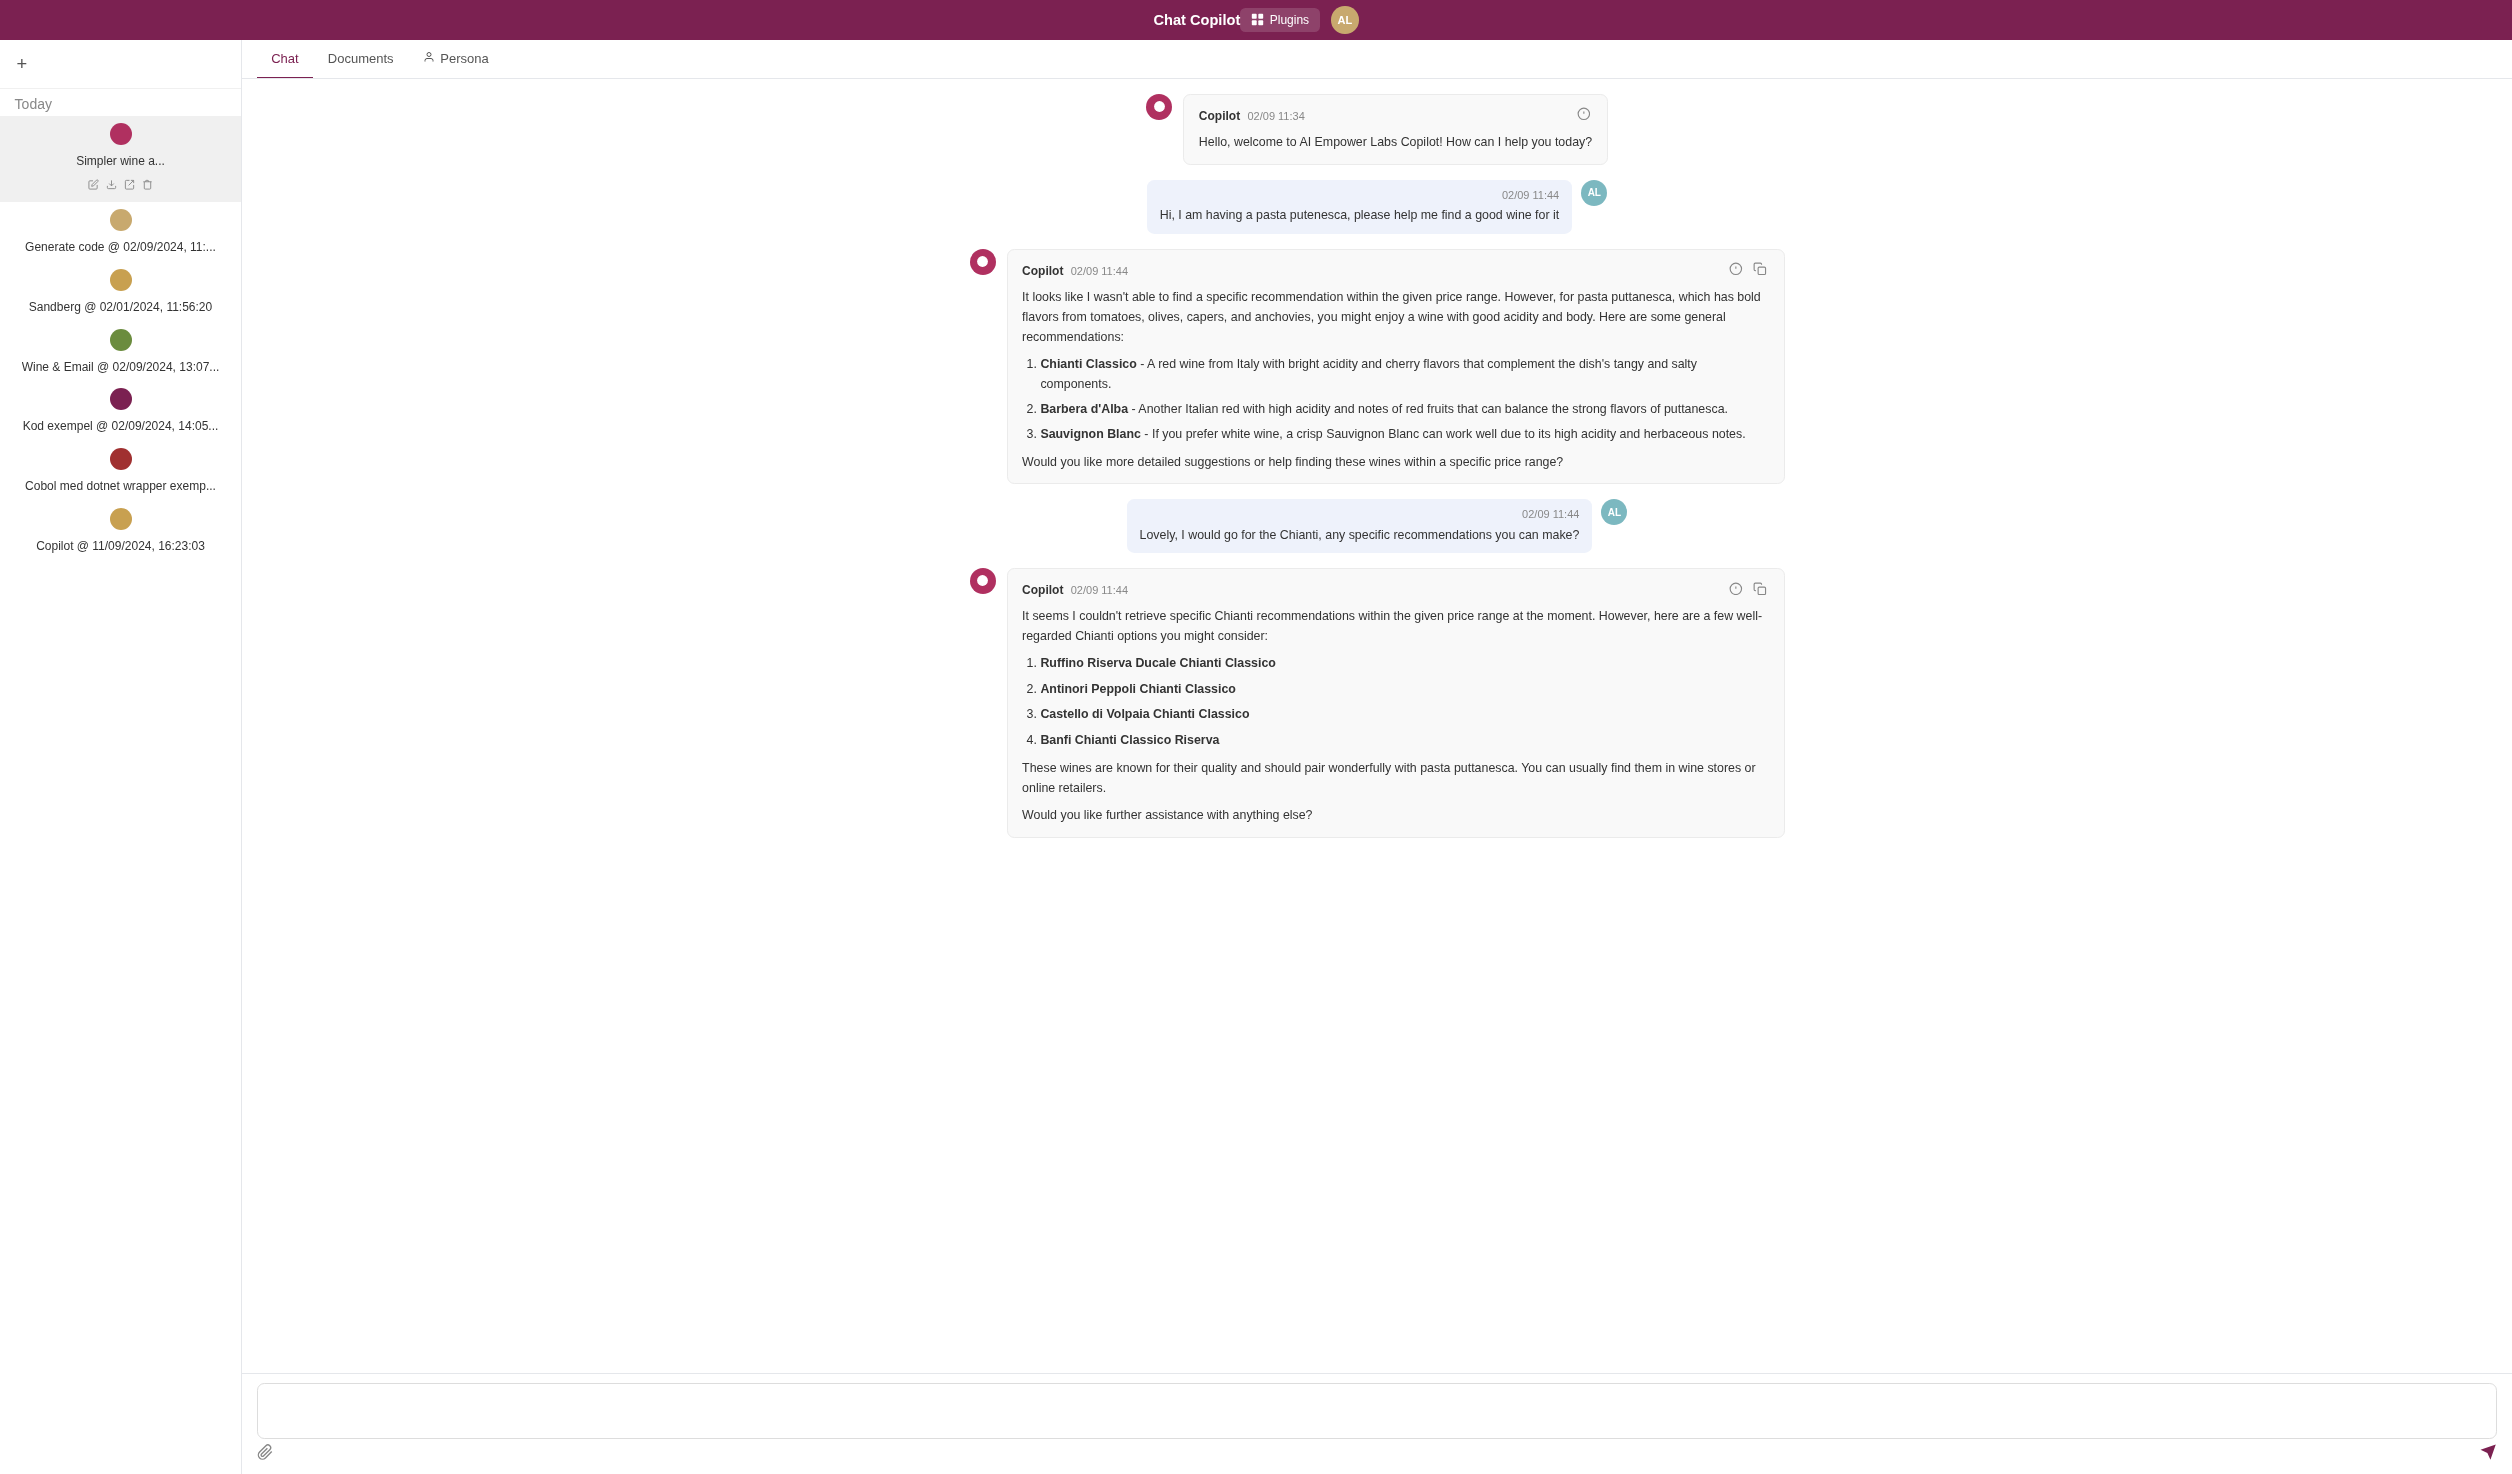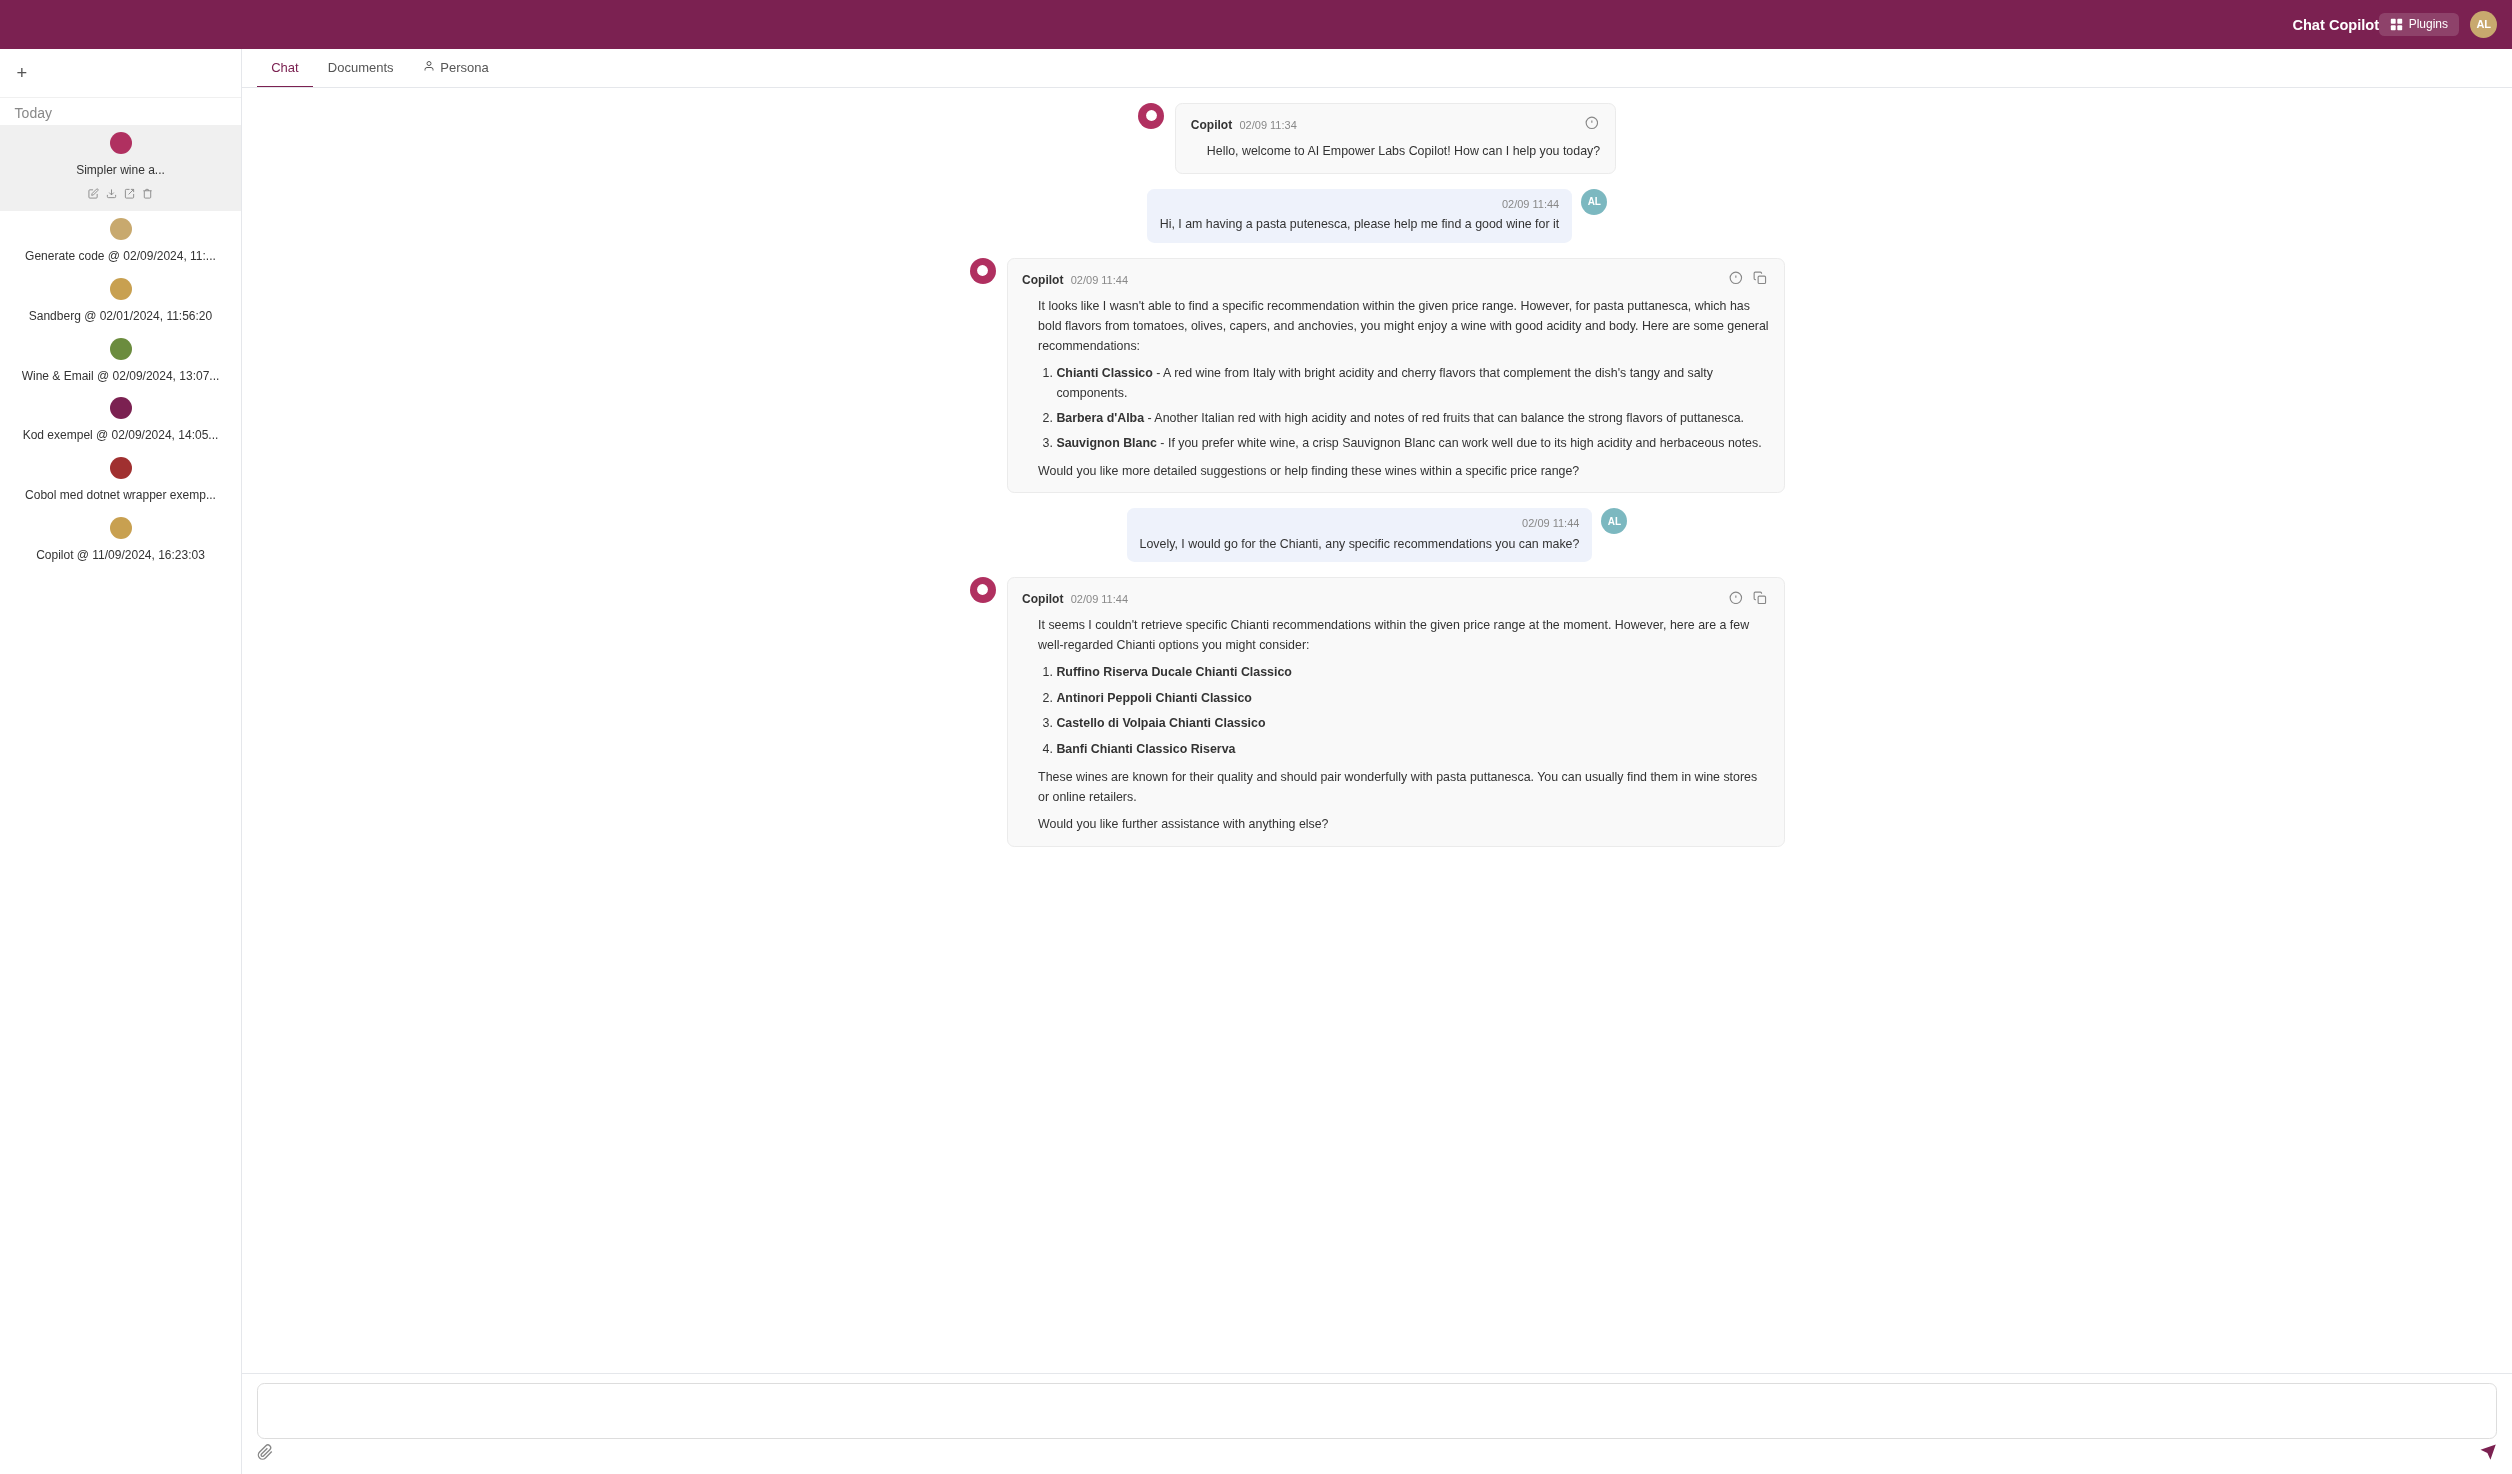--- a/index.html
+++ b/index.html
@@ -2,24 +2,24 @@
 <html style="font-size:14.6px"><head>
   <meta charset="utf-8">
   <style>
     * { box-sizing: border-box; margin: 0; padding: 0; }
     body { font-family: -apple-system, BlinkMacSystemFont, 'Segoe UI', sans-serif; font-size: 13px; background: #f5f5f5; height: 100vh; display: flex; flex-direction: column; overflow: hidden; }
 
     
     .topbar {
       background: #7b2151;
       color: white;
-      height: 49px;
+      height: 40px;
       display: flex;
       align-items: center;
-      justify-content: flex-end;
+      justify-content: center;
       padding: 0 14.6px;
       flex-shrink: 0;
     }
     .topbar-title { font-size: 14.6px; font-weight: 600; }
     .topbar-right { display: flex; align-items: center; gap: 11px; }
     .plugins-btn {
       display: flex; align-items: center; gap: 5.5px;
       background: rgba(255,255,255,0.15);
       border: none; color: white; padding: 4.6px 11px; border-radius: 5.5px;
       cursor: pointer; font-size: 12px;
@@ -144,21 +144,21 @@
       display: flex; justify-content: space-between;
       align-items: center; margin-bottom: 7.3px;
     }
     .message-sender { font-weight: 600; font-size: 12px; color: #333; }
     .message-time { font-size: 11px; color: #888; margin-left: 7.3px; }
     .message-actions { display: flex; gap: 7.3px; align-items: center; }
     .message-actions button {
       background: none; border: none; cursor: pointer;
       color: #888; font-size: 13px; padding: 1.8px;
     }
-    .message-text { font-size: 12.4px; line-height: 1.6; color: #333; margin-left: 16px; }
+    .message-text { font-size: 12.4px; line-height: 1.6; color: #333; }
     .message-text ol { padding-left: 18.3px; margin-top: 7.3px; }
     .message-text li { margin-bottom: 5.5px; }
     .message-text b { font-weight: 600; }
 
     
     .user-message {
       display: flex;
       justify-content: flex-end;
       align-items: flex-start;
       gap: 9.1px;

